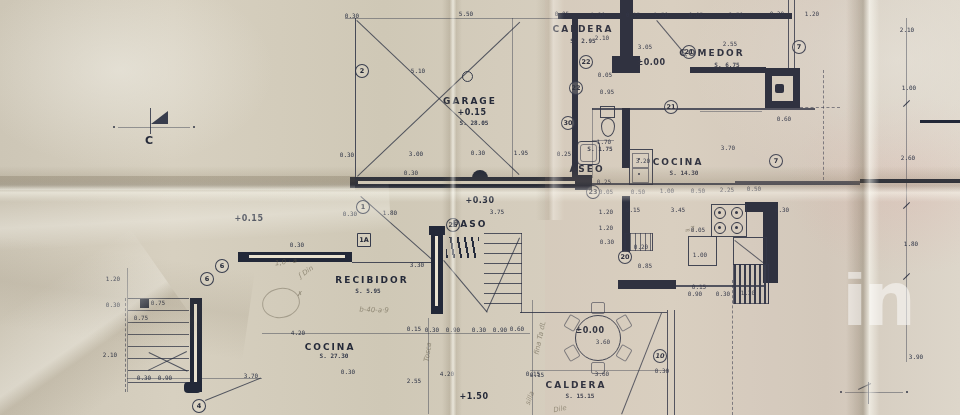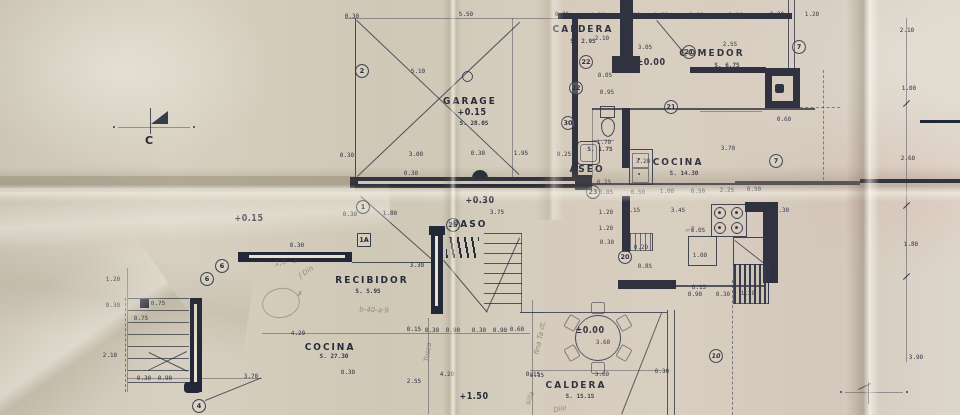--- a/index.html
+++ b/index.html
@@ -294,31 +294,32 @@
       <span class="t ref" style="left: 689px; top: 52px; transform: translate(-50%, -50%);">21</span>
       <span class="t ref" style="left: 671px; top: 107px; transform: translate(-50%, -50%);">21</span>
       <span class="t ref" style="left: 799px; top: 47px; transform: translate(-50%, -50%);">7</span>
       <span class="t ref" style="left: 776px; top: 161px; transform: translate(-50%, -50%);">7</span>
       <span class="t ref" style="left: 593px; top: 192px; transform: translate(-50%, -50%);">23</span>
       <span class="t ref" style="left: 363px; top: 207px; transform: translate(-50%, -50%);">1</span>
       <span class="t ref" style="left: 453px; top: 225px; transform: translate(-50%, -50%);">25</span>
       <span class="t ref" style="left: 222px; top: 266px; transform: translate(-50%, -50%);">6</span>
       <span class="t ref" style="left: 207px; top: 279px; transform: translate(-50%, -50%);">6</span>
       <span class="t ref" style="left: 625px; top: 257px; transform: translate(-50%, -50%);">20</span>
-      <span class="t ref" style="left: 716px; top: 356px; transform: translate(-50%, -50%); font-style: italic;">10</span>
+      <span class="t ref" style="left: 660px; top: 356px; transform: translate(-50%, -50%); font-style: italic;">10</span>
       <span class="t ref" style="left: 199px; top: 406px; transform: translate(-50%, -50%);">4</span>
       <span class="t ref refbox" style="left: 364px; top: 240px; transform: translate(-50%, -50%);">1A</span>
     </div>
 
   <div class="crease" style="left:0;top:166px;width:960px;height:36px;background:linear-gradient(180deg,rgba(0,0,0,0) 0%,rgba(118,104,78,.22) 42%,rgba(70,60,40,.16) 55%,rgba(255,255,246,.45) 74%,rgba(0,0,0,0) 100%)"></div>
   <div class="crease" style="left:0;top:176px;width:355px;height:14px;background:linear-gradient(180deg,rgba(95,82,60,.22),rgba(60,50,35,.12) 60%,rgba(255,255,248,.3))"></div>
   <div class="crease" style="left:442px;top:0;width:20px;height:415px;background:linear-gradient(90deg,rgba(0,0,0,0),rgba(110,98,74,.18) 38%,rgba(255,255,248,.5) 55%,rgba(110,98,74,.12) 72%,rgba(0,0,0,0))"></div>
   <div class="crease" style="left:536px;top:0;width:28px;height:220px;background:linear-gradient(90deg,rgba(0,0,0,0),rgba(110,98,74,.14) 45%,rgba(255,255,250,.35) 62%,rgba(0,0,0,0))"></div>
   <div class="crease" style="left:846px;top:0;width:38px;height:415px;background:linear-gradient(90deg,rgba(0,0,0,0),rgba(98,85,62,.3) 45%,rgba(255,255,248,.55) 62%,rgba(0,0,0,0) 88%)"></div>
   <div class="crease" style="left:-40px;top:192px;width:430px;height:50px;transform:rotate(-3deg);background:linear-gradient(180deg,rgba(0,0,0,0),rgba(255,255,250,.3) 55%,rgba(0,0,0,0))"></div>
   <div class="crease" style="left:-50px;top:250px;width:300px;height:90px;transform:rotate(8deg);background:linear-gradient(180deg,rgba(0,0,0,0),rgba(105,92,68,.1) 50%,rgba(0,0,0,0))"></div>
   <div class="crease" style="left:-70px;top:290px;width:260px;height:130px;transform:rotate(-35deg);background:linear-gradient(180deg,rgba(0,0,0,0),rgba(255,255,250,.28) 50%,rgba(110,96,70,.12) 62%,rgba(0,0,0,0))"></div>
   <div class="crease" style="left:545px;top:0;width:315px;height:415px;background:rgba(216,176,170,.08)"></div>
 
   <div class="watermark">
+    <span class="wm1">in</span>
   </div>
 
 </div>
 
 </body></html>

